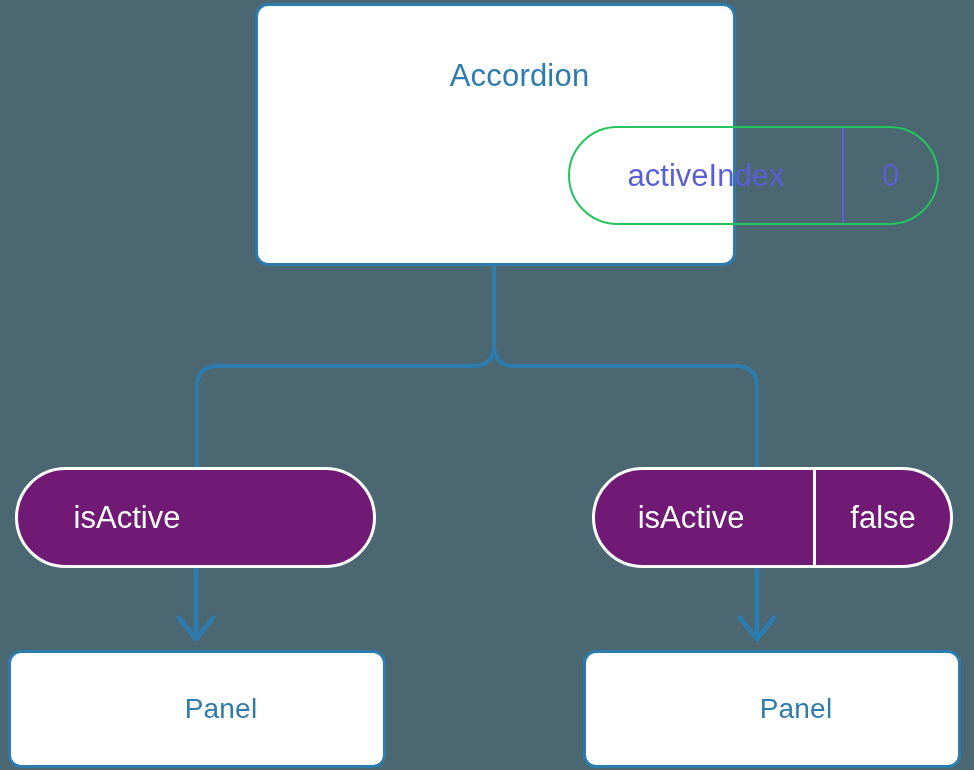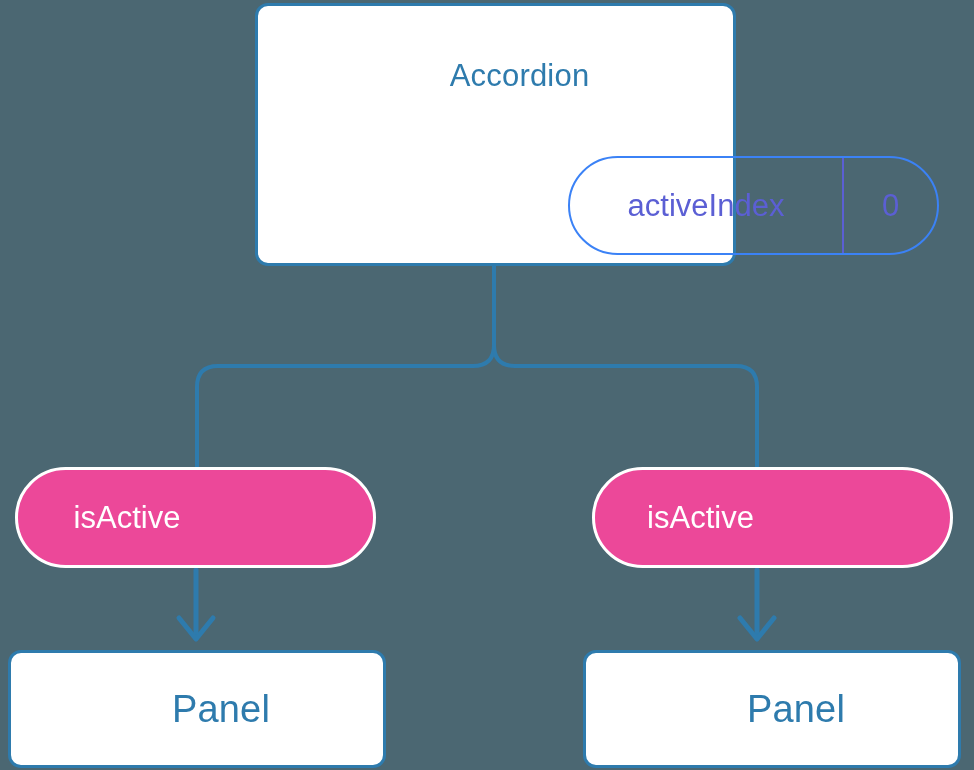--- a/index.html
+++ b/index.html
@@ -76,21 +76,21 @@
     height: 118px;
   }
   #panel-card-right {
     left: 583px;
     top: 650px;
     width: 378px;
     height: 118px;
   }
   .panel-card .component-title {
     position: static;
-    font-size: 38px;
+    font-size: 28px;
   }
 
   
   .prop-pill {
     position: absolute;
     display: flex;
     align-items: stretch;
     box-sizing: border-box;
     border-radius: 999px;
   }
@@ -98,36 +98,35 @@
   .prop-pill .pill-value {
     display: flex;
     align-items: center;
     justify-content: center;
     box-sizing: border-box;
     white-space: nowrap;
   }
 
   
   .prop-pill.outlined {
-    border: 2px solid #3b82f6;
+    border: 2px solid #22c55e;
     background: transparent;
-    margin-top: 30px;
   }
   .prop-pill.outlined .pill-key,
   .prop-pill.outlined .pill-value {
     color: #5b5fd4;
     font-size: 31px;
   }
   .prop-pill.outlined .pill-value {
     border-left: 2px solid #5b5fd4;
   }
 
   
   .prop-pill.filled {
-    background: #ec4899;
+    background: #701a75;
     border: 3px solid #ffffff;
     gap: 26px;
   }
   .prop-pill.filled .pill-key,
   .prop-pill.filled .pill-value {
     color: #ffffff;
     font-size: 31px;
   }
   .prop-pill.filled .pill-value {
     border-left: 3px solid #ffffff;
@@ -189,19 +188,20 @@
   <div id="pill-is-active-left" class="prop-pill filled">
     <div class="pill-key">isActive</div>
   </div>
 
   <div id="panel-card-left" class="panel-card">
     <div class="component-title">Panel</div>
   </div>
 
   <div id="pill-is-active-right" class="prop-pill filled">
     <div class="pill-key">isActive</div>
+    <div class="pill-value">false</div>
   </div>
 
   <div id="panel-card-right" class="panel-card">
     <div class="component-title">Panel</div>
   </div>
 
 </div>
 
 </body></html>

